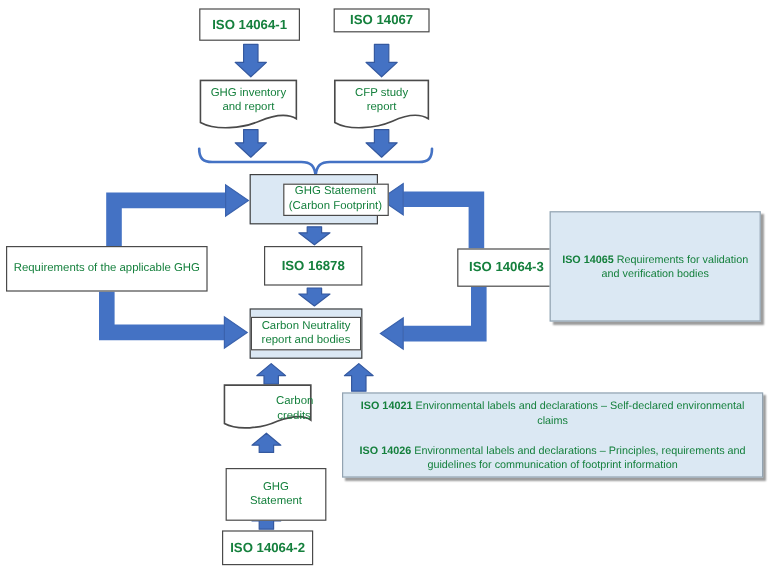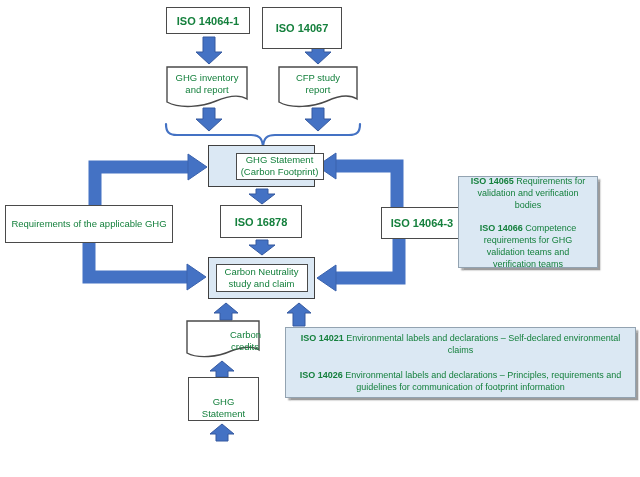--- a/index.html
+++ b/index.html
@@ -63,21 +63,21 @@
 
     <polygon class="barrow" points="220,320 232,320 232,313 238,313 226,303 214,313 220,313"></polygon>
     <polygon class="barrow" points="293,326 305,326 305,313 311,313 299,303 287,313 293,313"></polygon>
     <polygon class="barrow" points="216,377 228,377 228,371 234,371 222,361 210,371 216,371"></polygon>
     <polygon class="barrow" points="216,441 228,441 228,434 234,434 222,424 210,434 216,434"></polygon>
   </svg>
 
   <div class="box wbox isolbl" style="left:166px;top:7px;width:84px;height:27px;">
     <span>ISO 14064-1</span>
   </div>
-  <div class="box wbox isolbl" style="left:262px;top:7px;width:80px;height:42px;">
+  <div class="box wbox isolbl" style="left:278px;top:7px;width:80px;height:20px;">
     <span>ISO 14067</span>
   </div>
 
   <div class="docwrap" style="left:166px;top:66px;width:82px;height:46px;">
     <svg width="82" height="46" viewBox="0 0 82 46">
       <path d="M1,1 L81,1 L81,33 C73,28 62,30 50,35 C36,41 14,43 1,36 Z" fill="#ffffff" stroke="#4a4a4a" stroke-width="1.4"></path>
     </svg>
     <div class="doctext">
       <div>GHG inventory</div>
       <div>and report</div>
@@ -105,35 +105,31 @@
   </div>
 
   <div class="box wbox small" style="left:5px;top:205px;width:168px;height:38px;gap:46px;">
     <div>Requirements of the applicable GHG</div>
   </div>
 
   <div class="box wbox isolbl" style="left:358px;top:207px;width:82px;height:32px;margin-left:23px;">
     <span>ISO 14064-3</span>
   </div>
 
-  <div class="box bluebox" style="left:208px;top:257px;width:107px;height:42px;">
+  <div class="box bluebox" style="left:208px;top:257px;width:94px;height:42px;">
     <div class="inner small" style="width:92px;height:28px;">
       <div>Carbon Neutrality</div>
-      <div>study and claim</div>
+      <div>report and bodies</div>
     </div>
   </div>
 
-  <div class="infobox" style="left:458px;top:176px;width:140px;height:92px;">
+  <div class="infobox" style="left:458px;top:176px;width:176px;height:92px;">
     <div>
       <b>ISO 14065</b>
       <span>Requirements for validation and verification bodies</span>
-    </div>
-    <div>
-      <b>ISO 14066</b>
-      <span>Competence requirements for GHG validation teams and verification teams</span>
     </div>
   </div>
 
   <div class="infobox" style="left:285px;top:327px;width:351px;height:71px;justify-content:space-between;">
     <div>
       <b>ISO 14021</b>
       <span>Environmental labels and declarations – Self-declared environmental claims</span>
     </div>
     <div>
       <b>ISO 14026</b>
@@ -143,19 +139,22 @@
 
   <div class="docwrap" style="left:186px;top:320px;width:74px;height:42px;">
     <svg width="74" height="42" viewBox="0 0 74 42">
       <path d="M1,1 L73,1 L73,30 C66,25 56,27 45,31 C32,37 12,39 1,33 Z" fill="#ffffff" stroke="#4a4a4a" stroke-width="1.4"></path>
     </svg>
     <div class="doctext" style="top:9px;padding-left:44px;">
       <div>Carbon credits</div>
     </div>
   </div>
 
-  <div class="box wbox small" style="left:188px;top:377px;width:71px;height:44px;justify-content:flex-end;">
+  <div class="box wbox small" style="left:188px;top:390px;width:84px;height:44px;">
     <div>GHG</div>
     <div>Statement</div>
   </div>
 
+  <div class="box wbox isolbl" style="left:185px;top:442px;width:76px;height:29px;">
+    <span>ISO 14064-2</span>
+  </div>
 
 </div>
 
 </body></html>

